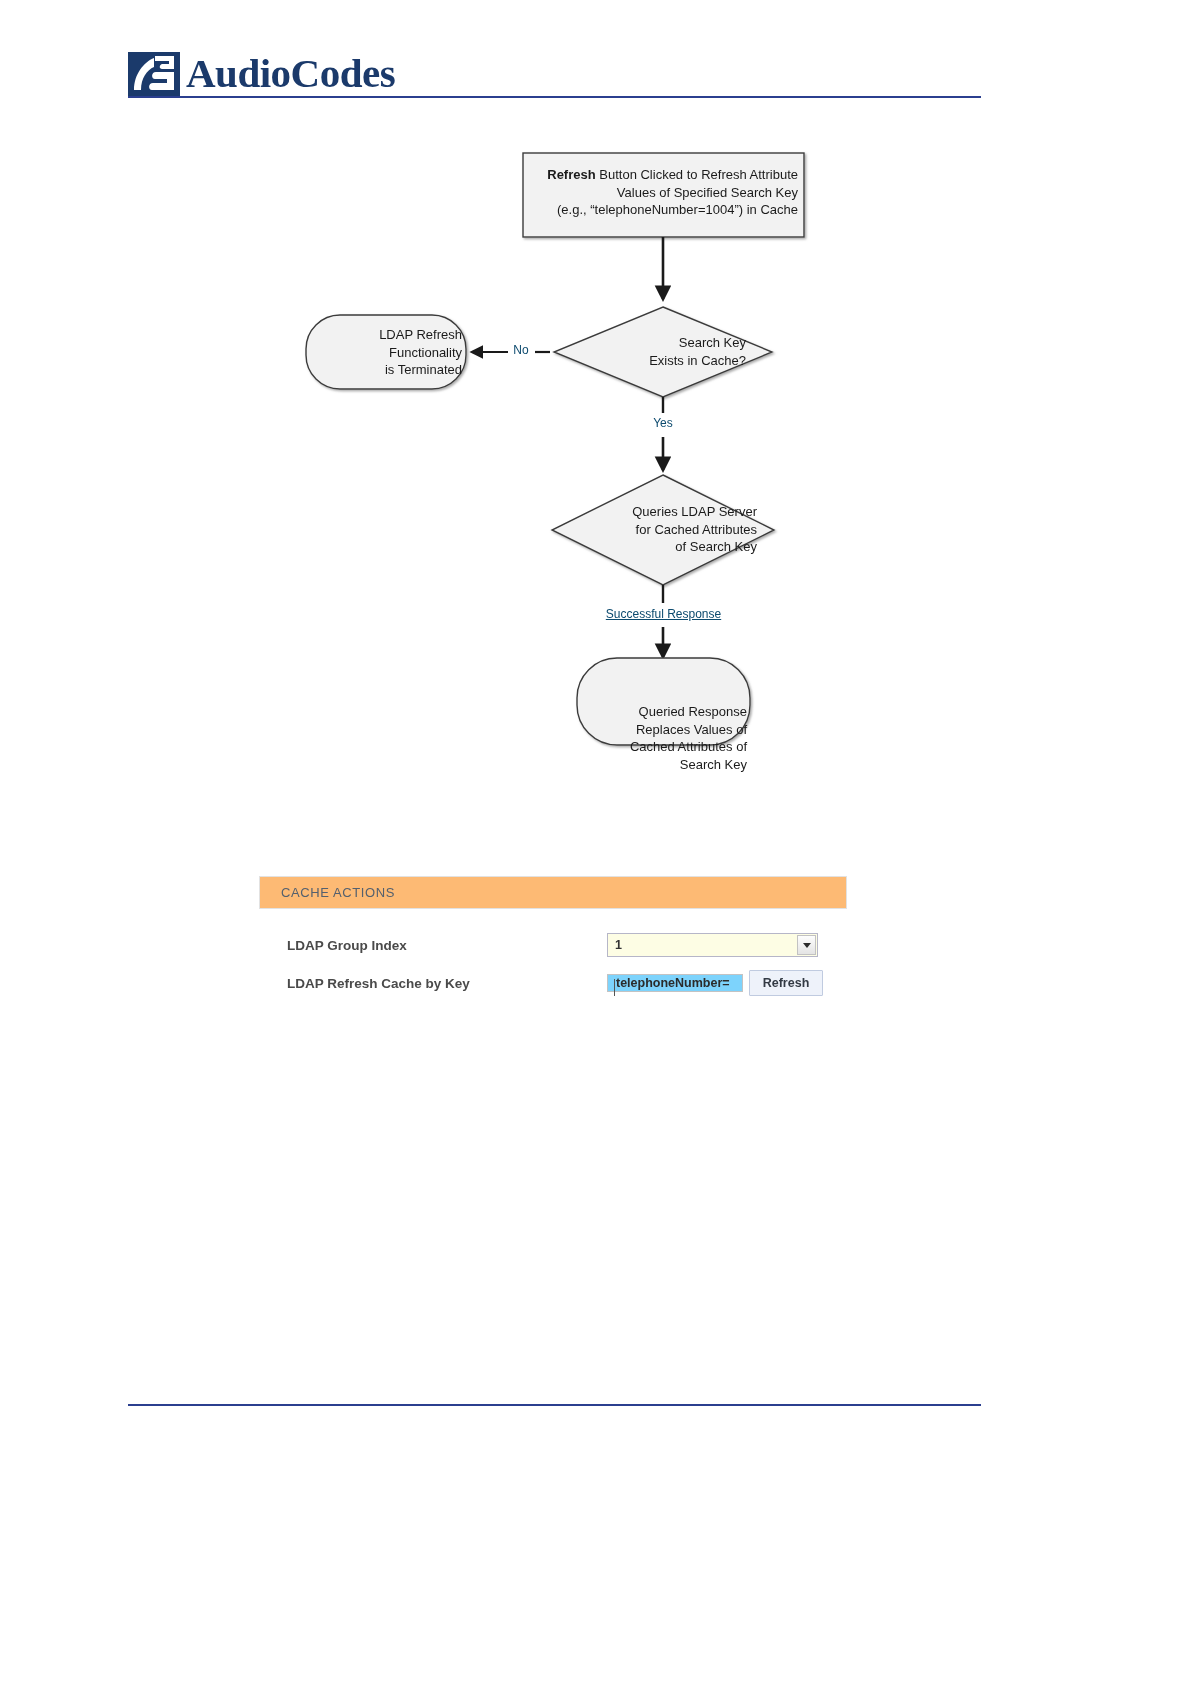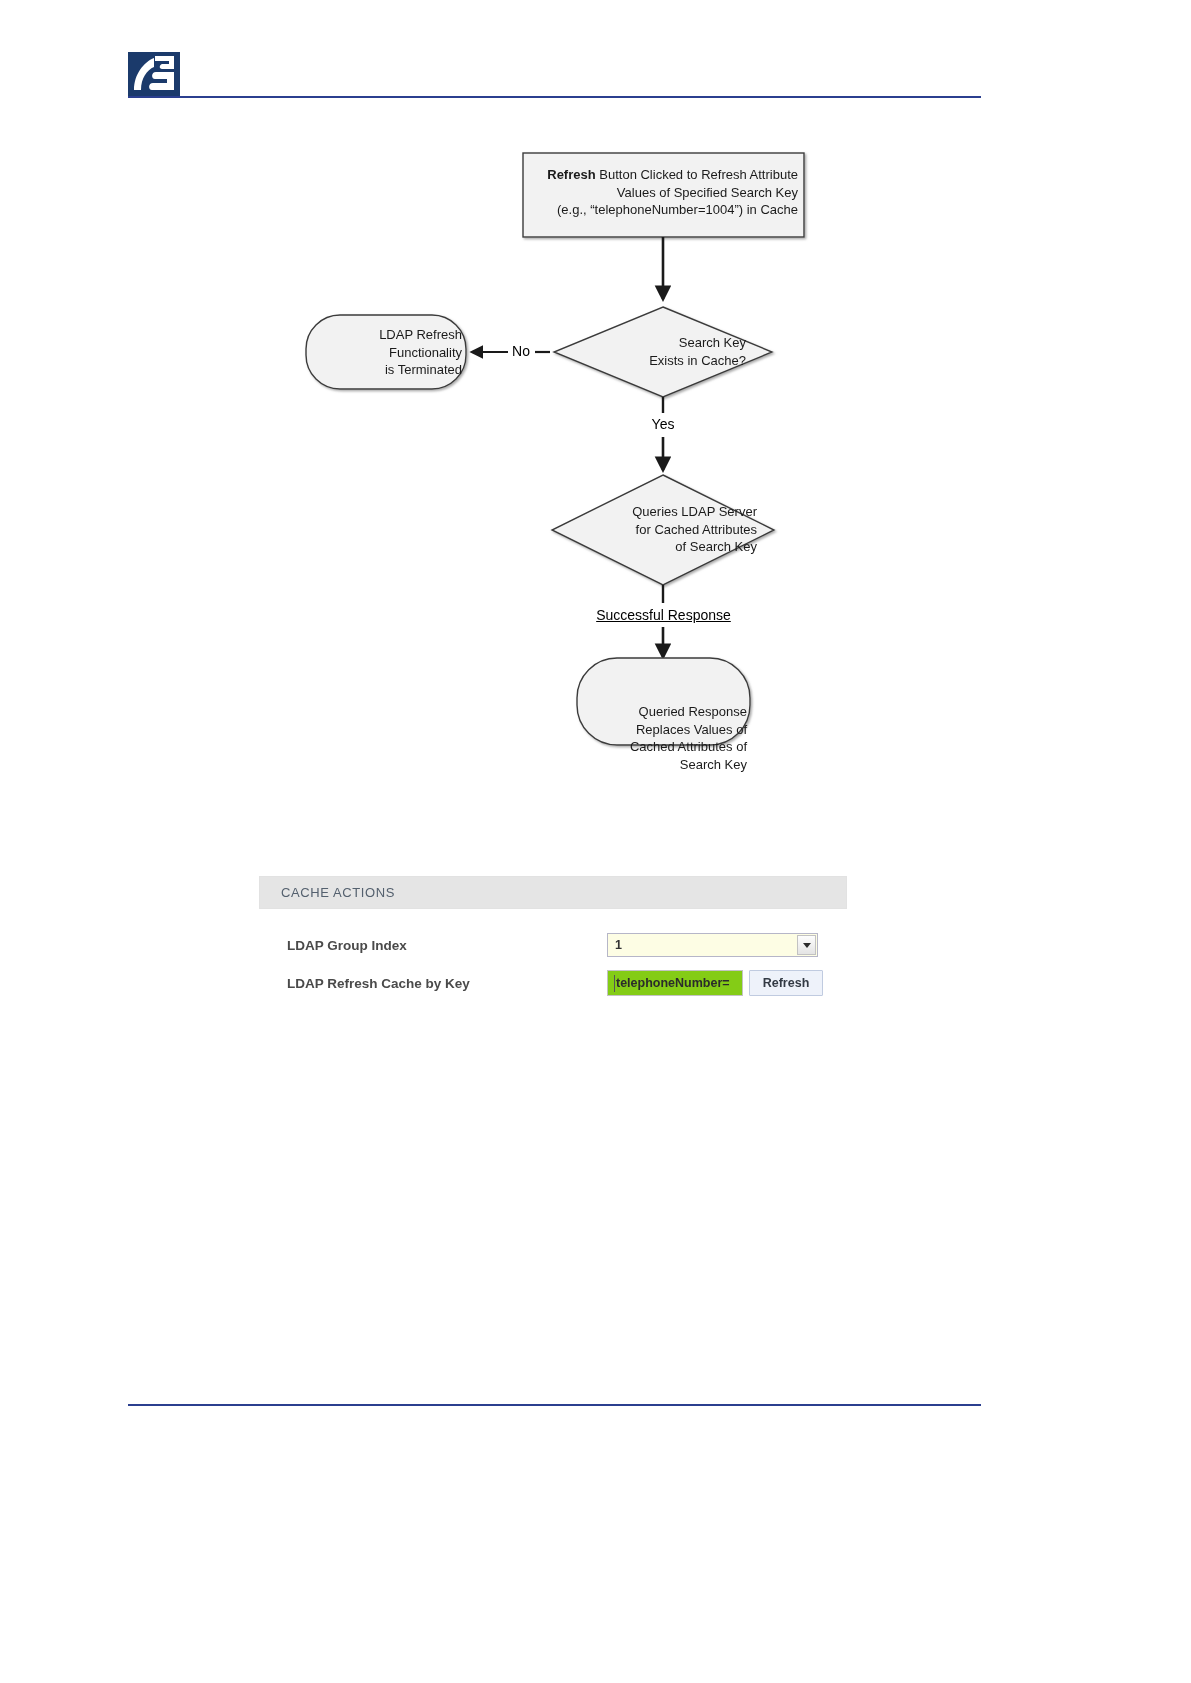--- a/index.html
+++ b/index.html
@@ -85,36 +85,36 @@
     font-size: 13px;
     line-height: 17.5px;
     color: #1b1b1b;
     pointer-events: none;
   }
   .node-text b { font-weight: 700; }
 
   .edge-label {
     position: absolute;
     font-family: "Liberation Sans", sans-serif;
-    font-size: 14px;
-    color: #000000;
+    font-size: 12px;
+    color: #0c4a6e;
     text-align: center;
     white-space: nowrap;
   }
 
   
   .panel {
     position: absolute;
     left: 259px;
     top: 876px;
     width: 588px;
   }
   .panel-title {
     height: 33px;
-    background: #e5e5e5;
+    background: #fdba74;
     border: 1px solid #e2e2e2;
     box-sizing: border-box;
     display: flex;
     align-items: center;
     padding-left: 21px;
     font-size: 13px;
     letter-spacing: 0.6px;
     color: #54606e;
     font-family: "Liberation Sans", sans-serif;
   }
@@ -169,23 +169,23 @@
     display: block;
     width: 0; height: 0;
     border-left: 4px solid transparent;
     border-right: 4px solid transparent;
     border-top: 5px solid #2a2a2a;
   }
 
   
   .txt-input {
     width: 136px;
-    height: 26px;
+    height: 18px;
     border: 1px solid #c3c3c3;
-    background: #84cc16;
+    background: #7dd3fc;
     box-sizing: border-box;
     display: flex;
     align-items: center;
     position: relative;
   }
   .txt-caret {
     position: absolute;
     left: 6px; top: 4px;
     width: 1px; height: 17px;
     background: #555;
@@ -220,20 +220,21 @@
 <div class="page-header">
   <div class="logo-wrap">
     <span class="logo-mark">
       <svg width="52" height="44" viewBox="0 0 52 44" xmlns="http://www.w3.org/2000/svg">
         <rect x="0" y="0" width="52" height="44" fill="#1b3a6b"></rect>
         <path d="M6 38 C6 22 16 10 26 6 L26 15 C19 18 13 26 13 38 Z" fill="#ffffff"></path>
         <path d="M27 4 L46 4 L46 17 L34 17 C31 17 31 13 34 12 L41 12 L41 9 L27 9 Z" fill="#ffffff"></path>
         <path d="M46 20 L46 38 L24 38 C20 38 20 31 25 31 L39 31 L39 27 L27 27 C23 27 23 20 28 20 Z" fill="#ffffff"></path>
       </svg>
     </span>
+    <span class="logo-text">AudioCodes</span>
   </div>
   <div class="header-rule"></div>
 </div>
 
 <div class="flowchart">
   <svg class="flow-svg" width="560" height="620" viewBox="0 0 560 620" xmlns="http://www.w3.org/2000/svg">
     <defs>
       <marker id="arrow" markerWidth="9" markerHeight="9" refX="5.2" refY="3.2" orient="auto">
         <path d="M0,0 L0,6.4 L6.4,3.2 z" fill="#1a1a1a"></path>
       </marker>

